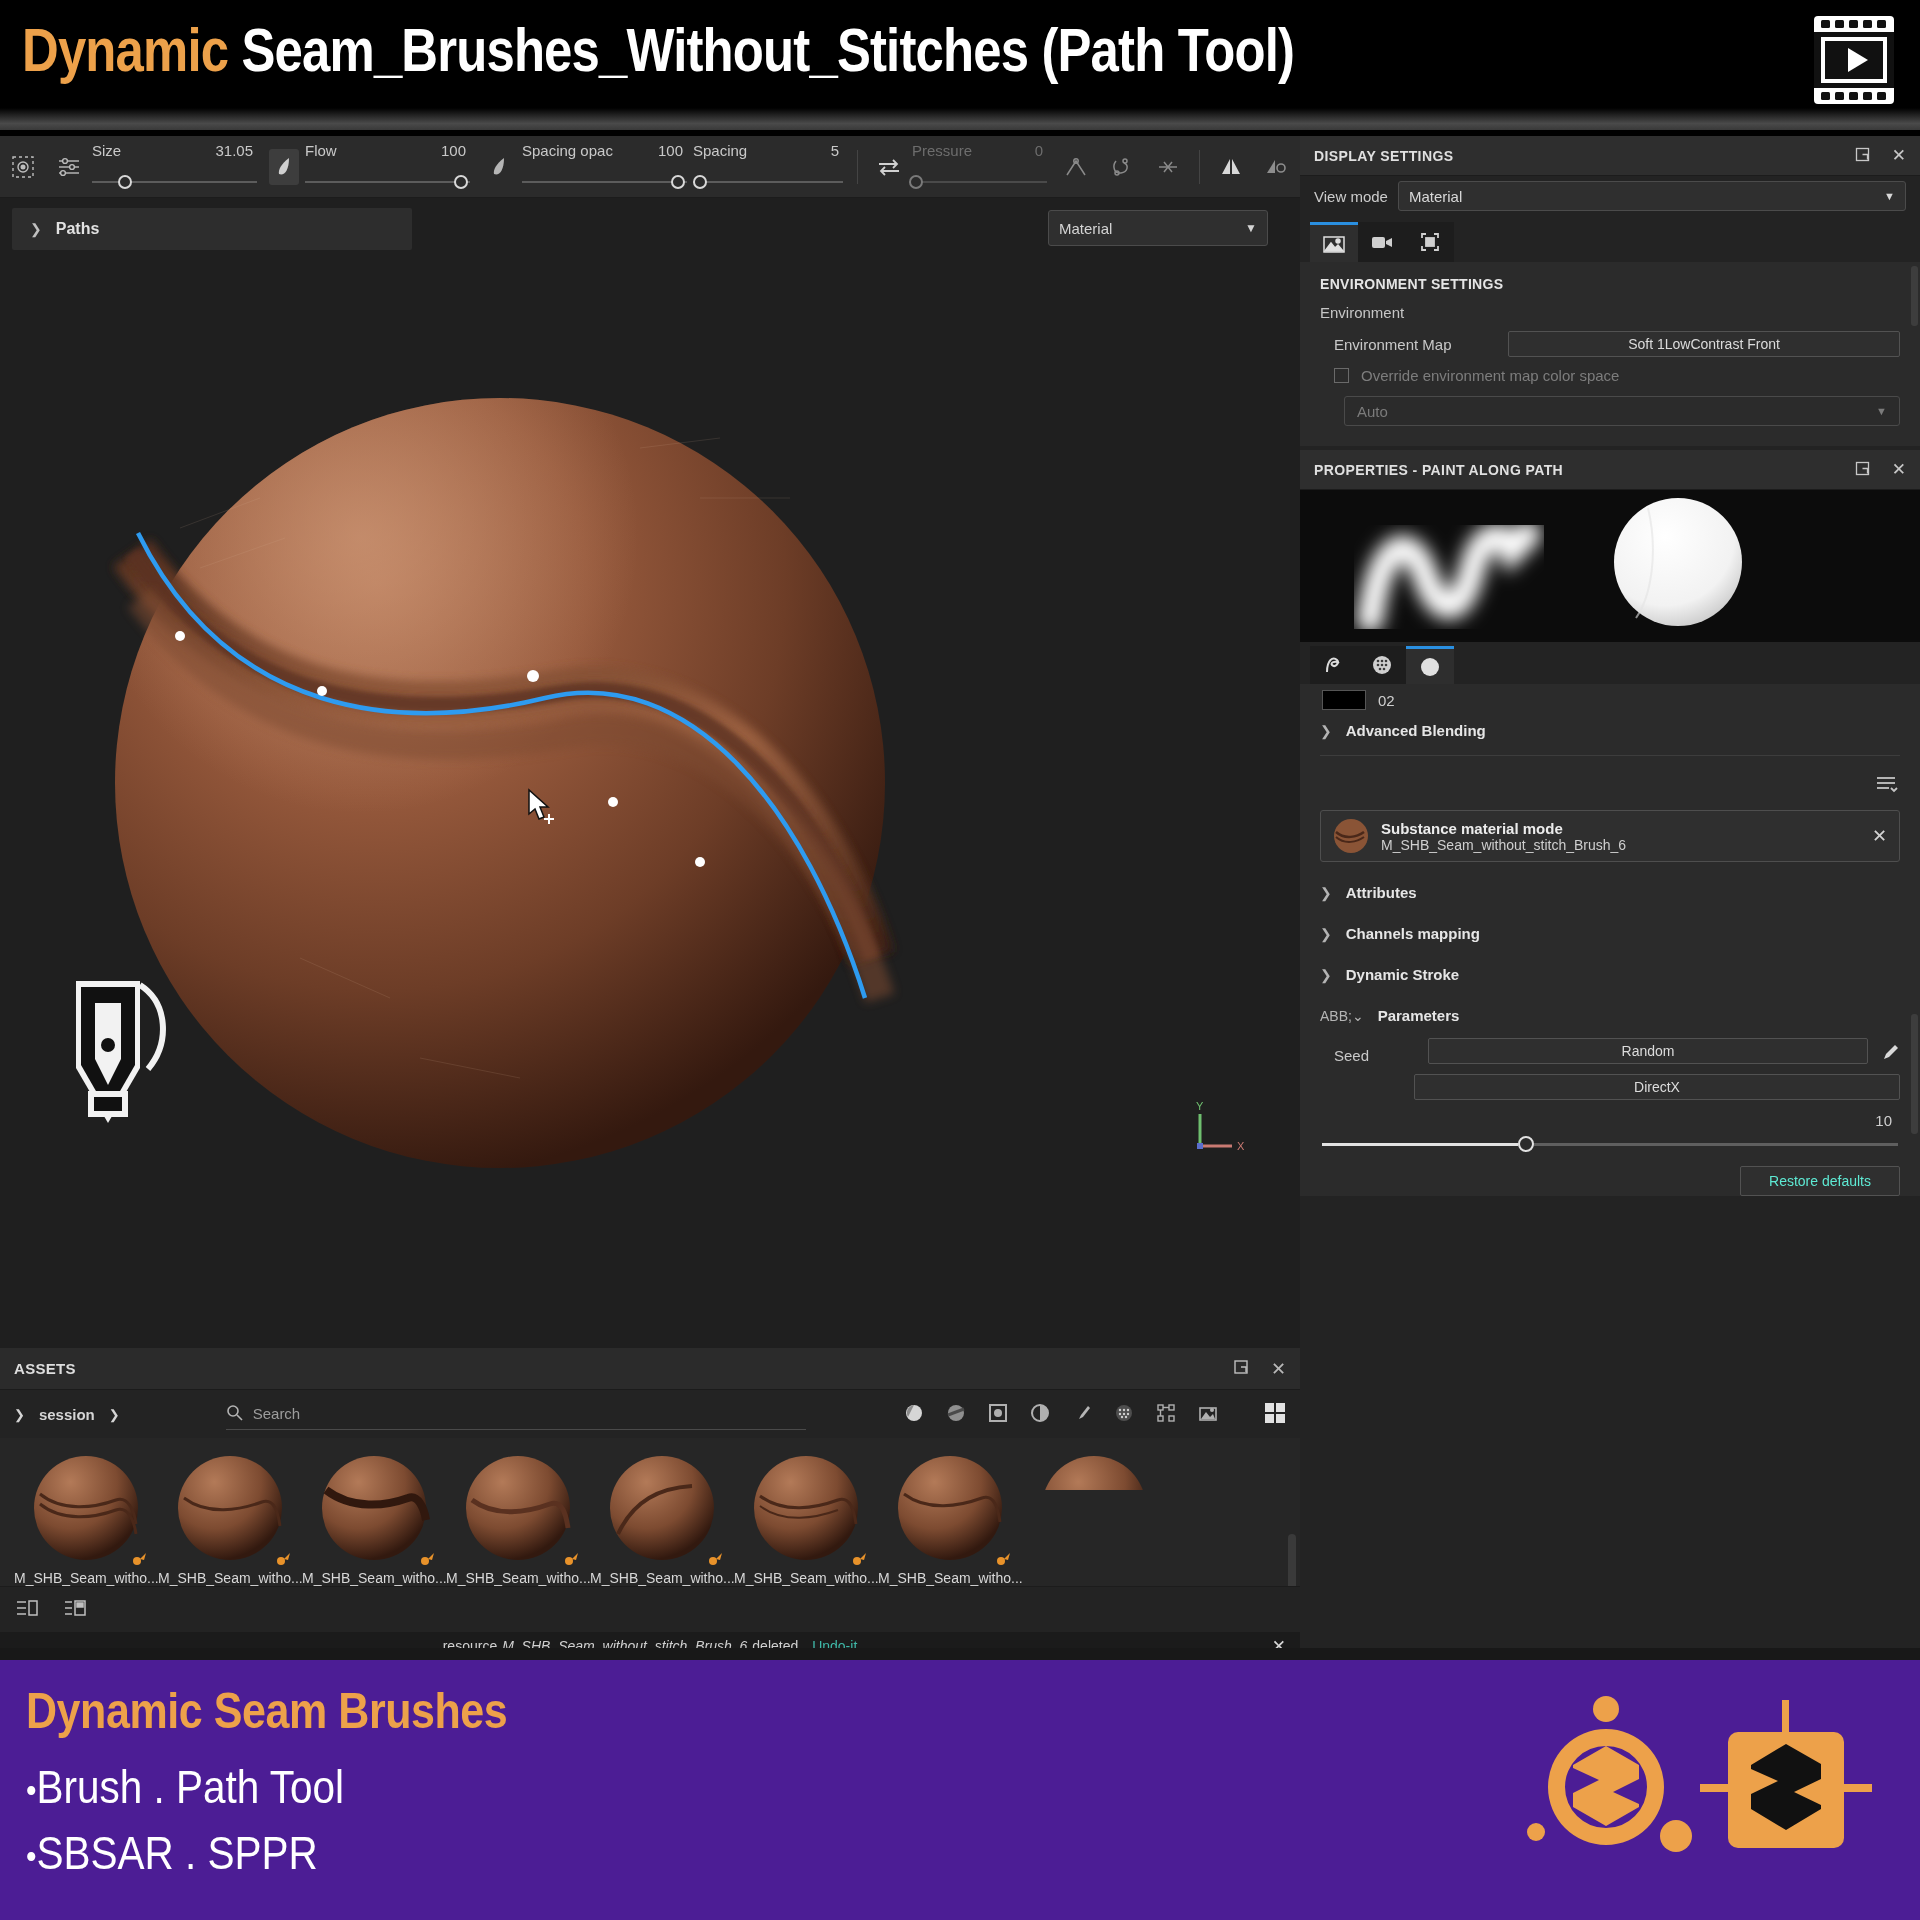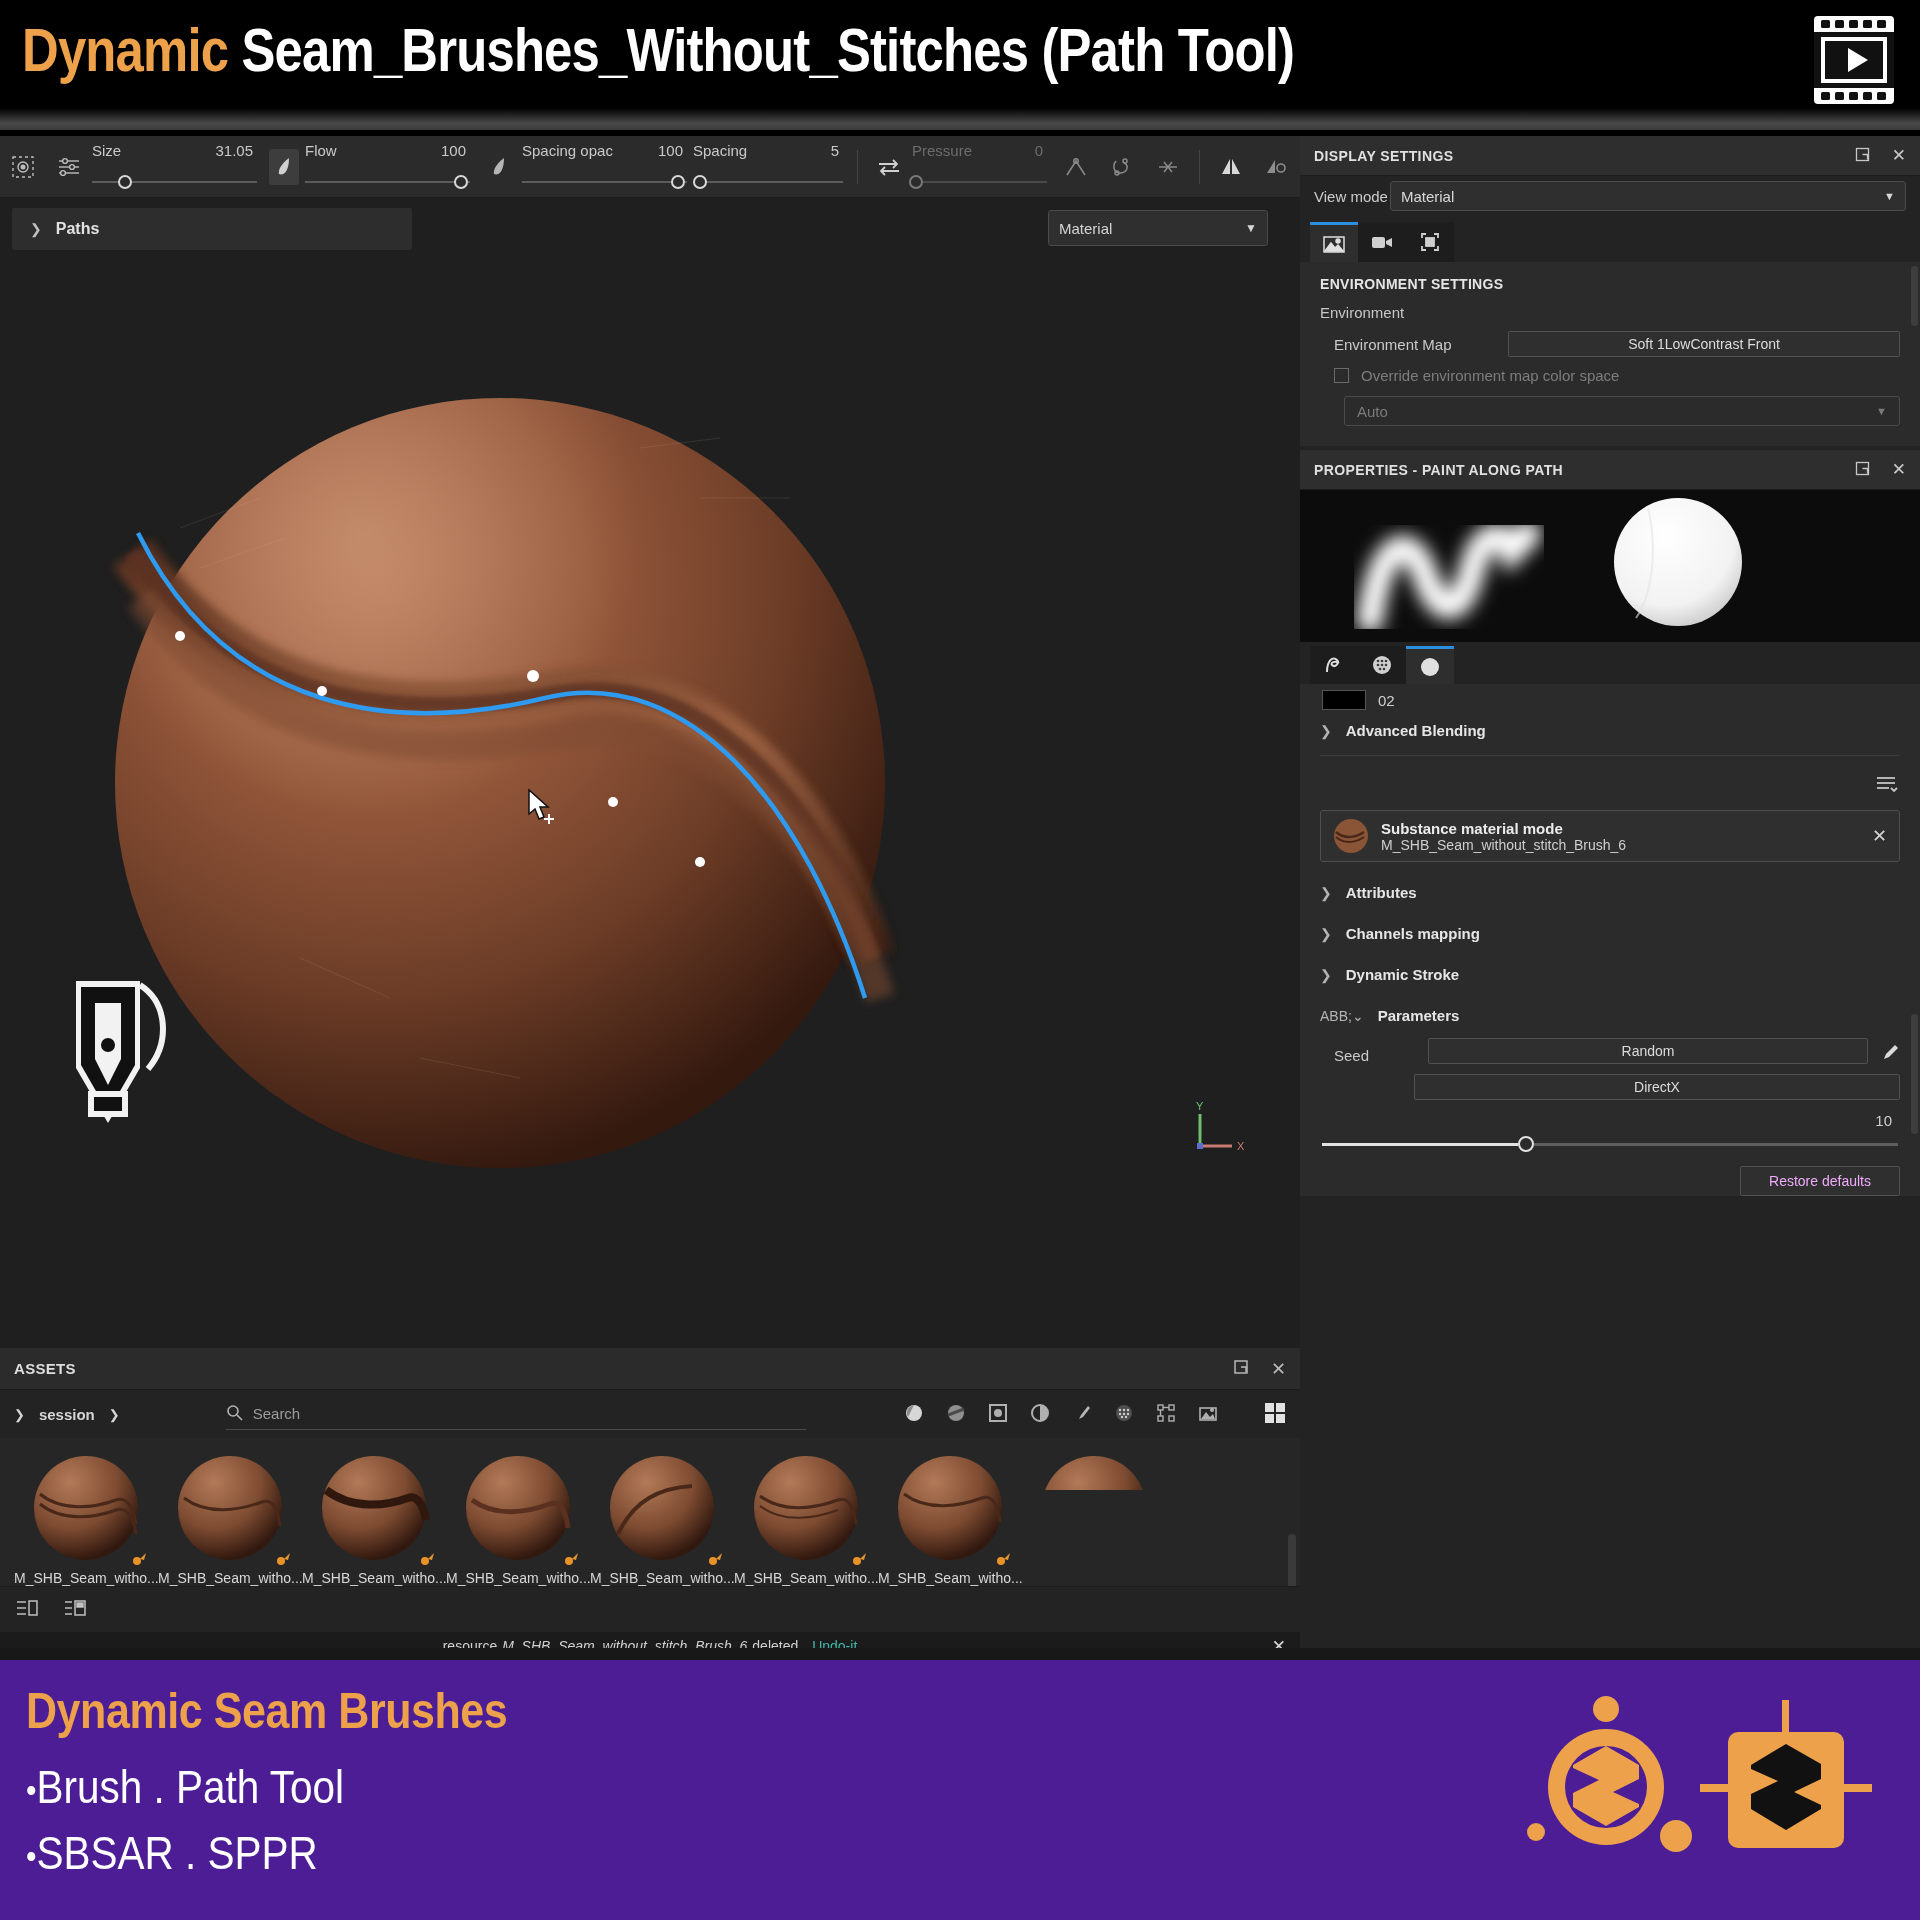--- a/index.html
+++ b/index.html
@@ -157,21 +157,21 @@
   .status-bar .xclose { position: absolute; right: 14px; top: 4px; color: #d8d8d8; font-size: 17px;}
 
   
   .right { position: absolute; left: 1300px; top: 0; width: 620px; height: 1524px; background: #232323; }
   .panel-head {
     height: 40px; background: #2e2e2e; display: flex; align-items: center;
     padding: 0 14px; justify-content: space-between; border-bottom: 1px solid #1c1c1c;
   }
   .panel-head .t { font-size: 14px; font-weight: bold; color: #e0e0e0; letter-spacing: .4px; }
   .panel-head .ic { display: flex; gap: 22px; align-items: center; color: #c7c7c7; }
-  .row { display: flex; align-items: center; padding: 0 14px; height: 40px; gap: 2px; }
+  .row { display: flex; align-items: center; padding: 0 14px; height: 40px; gap: 10px; }
   .field-sel {
     flex: 1; height: 30px; background: #2f2f2f; border: 1px solid #4b4b4b; border-radius: 3px;
     display: flex; align-items: center; justify-content: space-between; padding: 0 10px;
     font-size: 15px; color: #d8d8d8;
   }
   .tabbar { display: flex; padding-left: 10px; background: #232323; height: 46px; align-items: flex-end; }
   .tab {
     width: 48px; height: 40px; display: flex; align-items: center; justify-content: center;
     background: #1d1d1d; color: #cfcfcf;
   }
@@ -218,21 +218,21 @@
   .seed-row .lab { font-size: 15px; color: #c9c9c9; width: 80px;}
   .param-slider { padding: 4px 22px 0 22px; position: relative; }
   .param-slider .num { text-align: right; font-size: 15px; color: #cfcfcf; padding-right: 6px;}
   .ps-track { position: relative; height: 3px; background: #5f5f5f; margin-top: 14px; }
   .ps-fill { position: absolute; left:0; top:0; height: 3px; background: #e2e2e2; width: 34%;}
   .ps-knob { position: absolute; top: -7px; left: 34%; width: 16px; height: 16px; border-radius: 50%;
              border: 2px solid #e2e2e2; background: #2b2b2b; }
   .restore {
     margin: 20px 20px 0 auto; width: 160px; height: 30px; background: #2f2f2f;
     border: 1px solid #525252; border-radius: 2px; display:flex; align-items:center;
-    justify-content:center; font-size:14px; color:#f0abfc;
+    justify-content:center; font-size:14px; color:#5eead4;
   }
   .hamburger { display:flex; justify-content:flex-end; padding: 14px 22px 6px 0; color:#c4c4c4;}
 
   
   .footer {
     position: absolute; left: 0; top: 1660px; width: 1920px; height: 260px; background: #4c1d95;
   }
   .footer-title {
     position: absolute; left: 26px; top: 22px;
     font-family: "Liberation Sans Narrow", "Liberation Sans", sans-serif;

